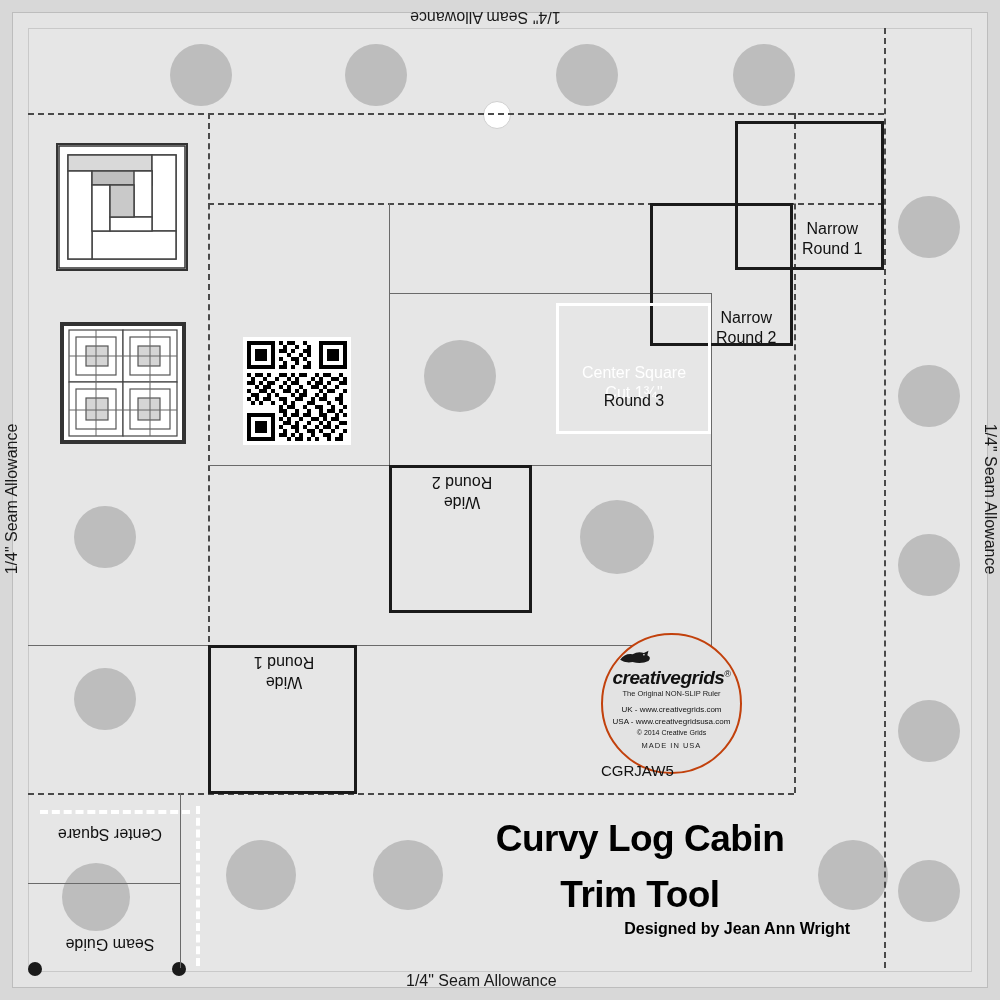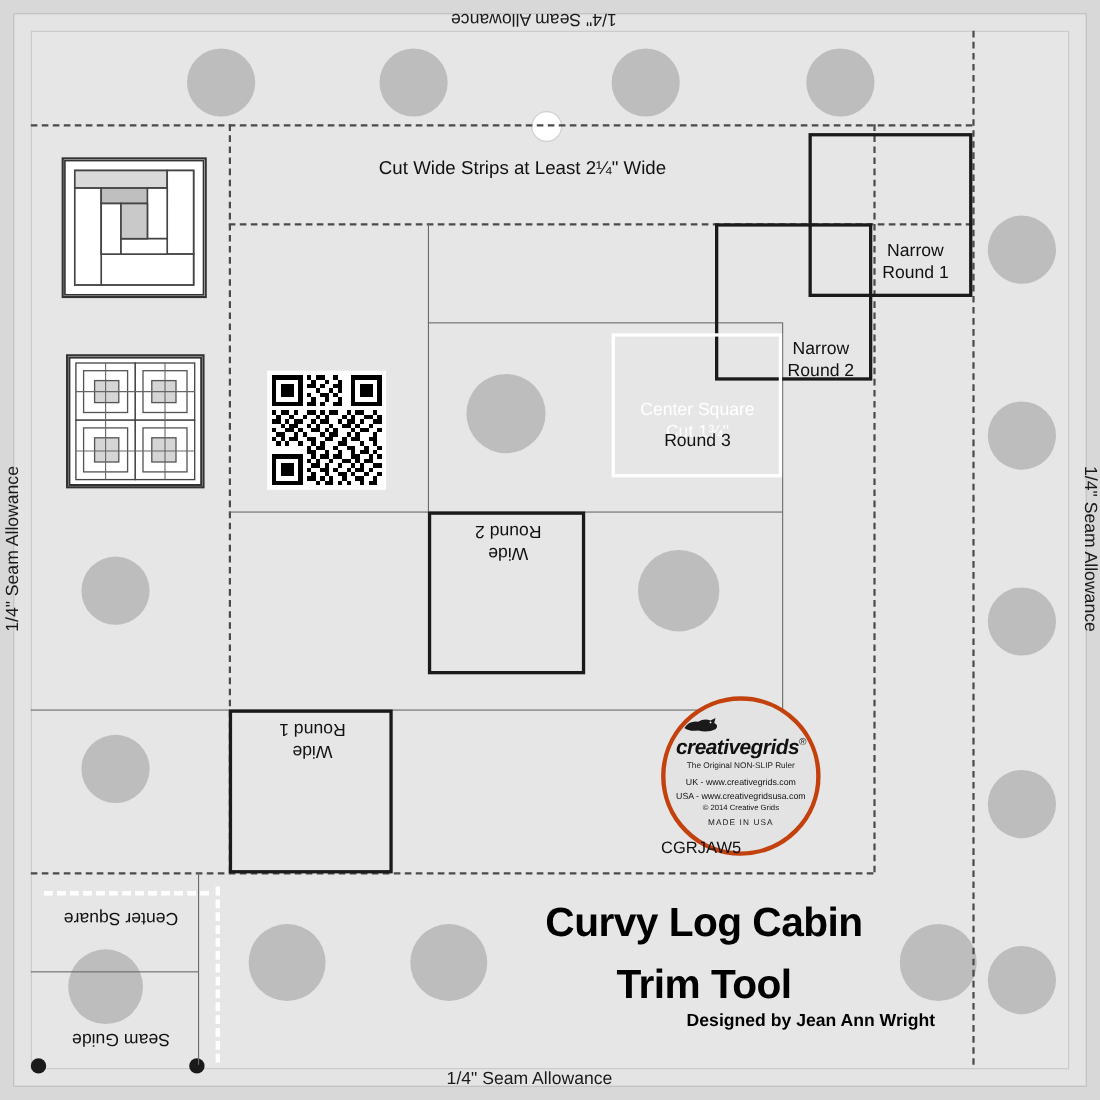--- a/index.html
+++ b/index.html
@@ -176,21 +176,21 @@
     color: #000;
   }
 
   
   .logo {
     position: absolute;
     left: 601px; top: 633px;
     width: 137px; height: 137px;
     border-radius: 50%;
     background: #e3e3e3;
-    border: 4px solid #c2410c;
+    border: 2px solid #c2410c;
     text-align: center;
     overflow: hidden;
   }
   .logo-name {
     position: absolute;
     left: 0; top: 32px;
     width: 137px;
     font-size: 19px;
     font-weight: bold;
     font-style: italic;
@@ -331,21 +331,20 @@
   <div class="sq" style="left:389px;top:465px;width:143px;height:148px;"></div>
 
   <div class="sq" style="left:208px;top:645px;width:149px;height:149px;"></div>
 
   <div class="seam-label seam-top">1/4" Seam Allowance</div>
   <div class="seam-label seam-bottom">1/4" Seam Allowance</div>
   <div class="seam-label seam-left">1/4" Seam Allowance</div>
   <div class="seam-label seam-right">1/4" Seam Allowance</div>
 
   <div class="cut-instructions">
-    <div>Cut Wide Strips at Least 2¼" Wide</div>
   </div>
 
   <div class="label" style="left:802px;top:219px;text-align:center;">
     <div>Narrow</div>
     <div>Round 1</div>
   </div>
 
   <div class="label" style="left:716px;top:308px;text-align:center;">
     <div>Narrow</div>
     <div>Round 2</div>

